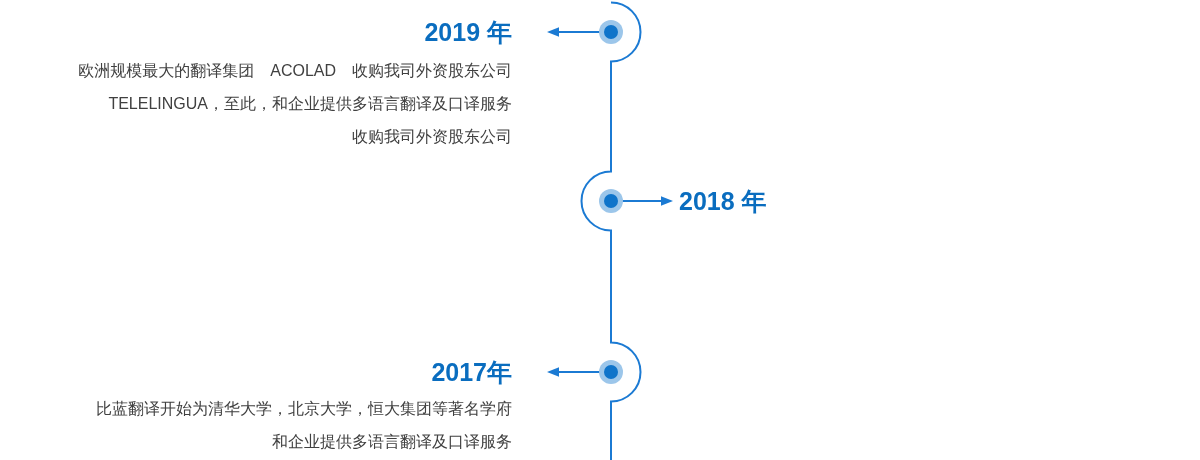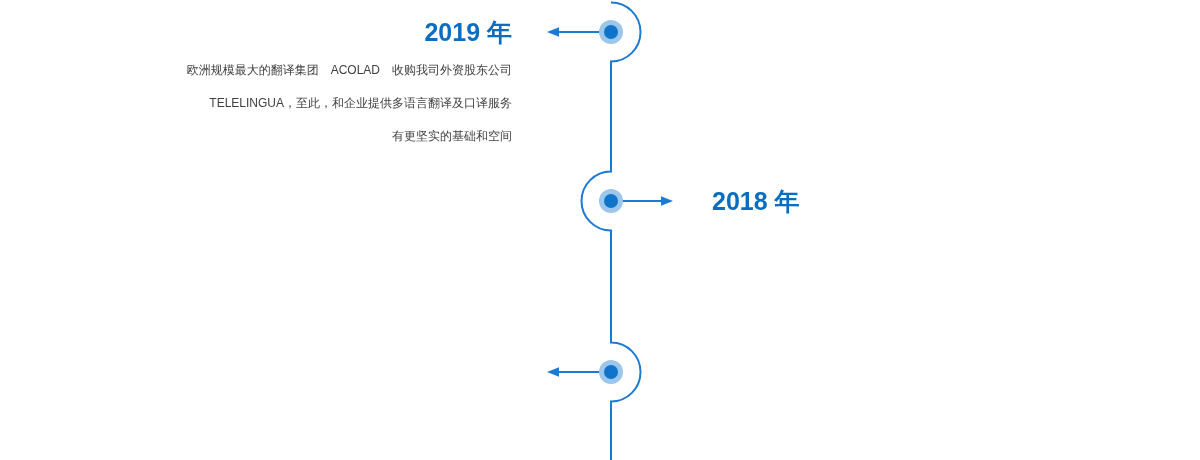--- a/index.html
+++ b/index.html
@@ -41,32 +41,32 @@
   .year-label {
     position: absolute;
     font-size: 25px;
     font-weight: bold;
     line-height: 32px;
     color: var(--year_text, #0a6dbf);
     white-space: nowrap;
   }
   .desc {
     position: absolute;
-    font-size: 12px;
+    font-size: 16px;
     line-height: 33px;
     color: var(--body_text, #404040);
   }
   .desc div { white-space: nowrap; }
   .align-right { text-align: right; }
   .align-left { text-align: left; }
 
   .year-2019 { right: 688px; top: 16px; }
   .desc-2019 { right: 688px; top: 54px; }
 
-  .year-2018 { left: 712px; top: 185px; }
+  .year-2018 { left: 679px; top: 185px; }
   .desc-2018 { left: 712px; top: 227px; }
 
   .year-2017 { right: 688px; top: 356px; }
   .desc-2017 { right: 688px; top: 392px; }
 </style>
 </head>
 <body>
 
 <div class="stage">
 
@@ -106,19 +106,24 @@
     <g>
       <circle class="node-halo" cx="611" cy="372" r="12"></circle>
       <circle class="node-core" cx="611" cy="372" r="7"></circle>
     </g>
   </svg>
 
   <div class="year-label year-2019 align-right">2019 年</div>
   <div class="desc desc-2019 align-right">
     <div>欧洲规模最大的翻译集团　ACOLAD　收购我司外资股东公司</div>
     <div>TELELINGUA，至此，和企业提供多语言翻译及口译服务</div>
-    <div>有更坚实的基础和空间</div>
+    <div>收购我司外资股东公司</div>
   </div>
 
   <div class="year-label year-2018 align-left">2018 年</div>
 
+  <div class="year-label year-2017 align-right">2017年</div>
+  <div class="desc desc-2017 align-right">
+    <div>比蓝翻译开始为清华大学，北京大学，恒大集团等著名学府</div>
+    <div>和企业提供多语言翻译及口译服务</div>
+  </div>
 
 </div>
 
 </body></html>

